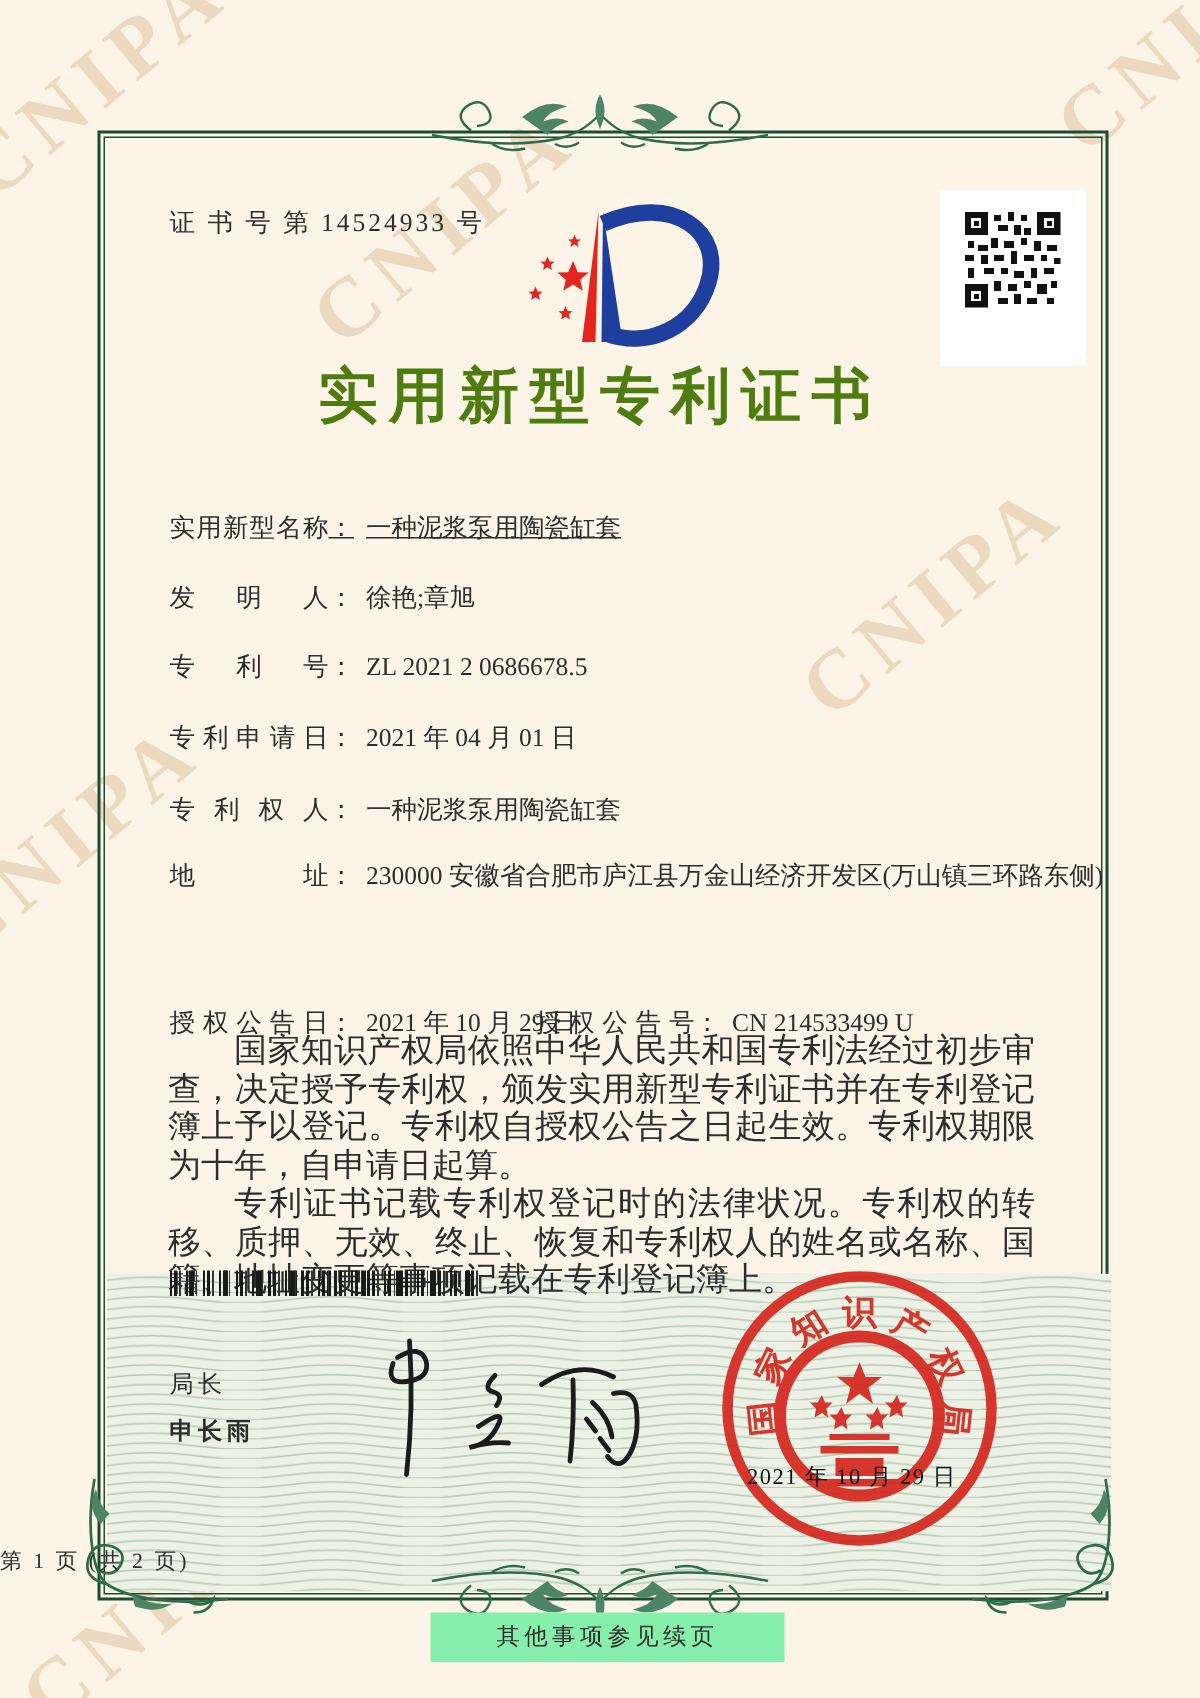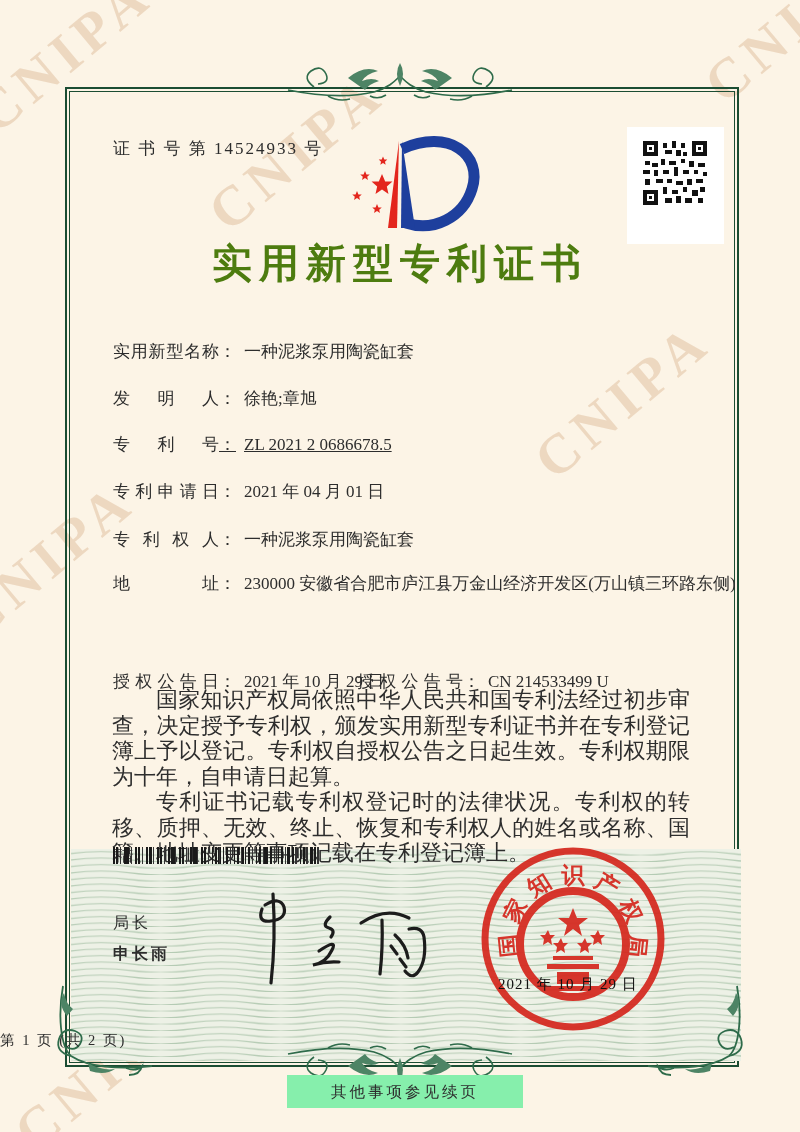--- a/index.html
+++ b/index.html
@@ -207,27 +207,27 @@
       <rect x="2" y="24" width="3" height="3" fill="#fff"></rect>
       <rect x="2.8" y="2.8" width="1.5" height="1.5"></rect>
         <rect x="24.8" y="2.8" width="1.5" height="1.5"></rect>
       <rect x="2.8" y="24.8" width="1.5" height="1.5"></rect>
     </g>
   </svg>
 </div>
 
 <div class="abs title">实用新型专利证书</div>
 
-<div class="row" style="top:339px;">
+<div class="row" style="top:339px;text-decoration:underline;">
   <span class="lab">实用新型名称</span><span class="colon">：</span><span class="val">一种泥浆泵用陶瓷缸套</span>
 </div>
 <div class="row" style="top:386px;">
   <span class="lab">发明人</span><span class="colon">：</span><span class="val">徐艳;章旭</span>
 </div>
-<div class="row" style="top:432px;text-decoration:underline;">
+<div class="row" style="top:432px;">
   <span class="lab">专利号</span><span class="colon">：</span><span class="val">ZL 2021 2 0686678.5</span>
 </div>
 <div class="row" style="top:479px;">
   <span class="lab">专利申请日</span><span class="colon">：</span><span class="val">2021 年 04 月 01 日</span>
 </div>
 <div class="row" style="top:527px;">
   <span class="lab">专利权人</span><span class="colon">：</span><span class="val">一种泥浆泵用陶瓷缸套</span>
 </div>
 <div class="row" style="top:571px;">
   <span class="lab">地址</span><span class="colon">：</span><span class="val val-wrap">230000 安徽省合肥市庐江县万金山经济开发区(万山镇三环路东侧)</span>

